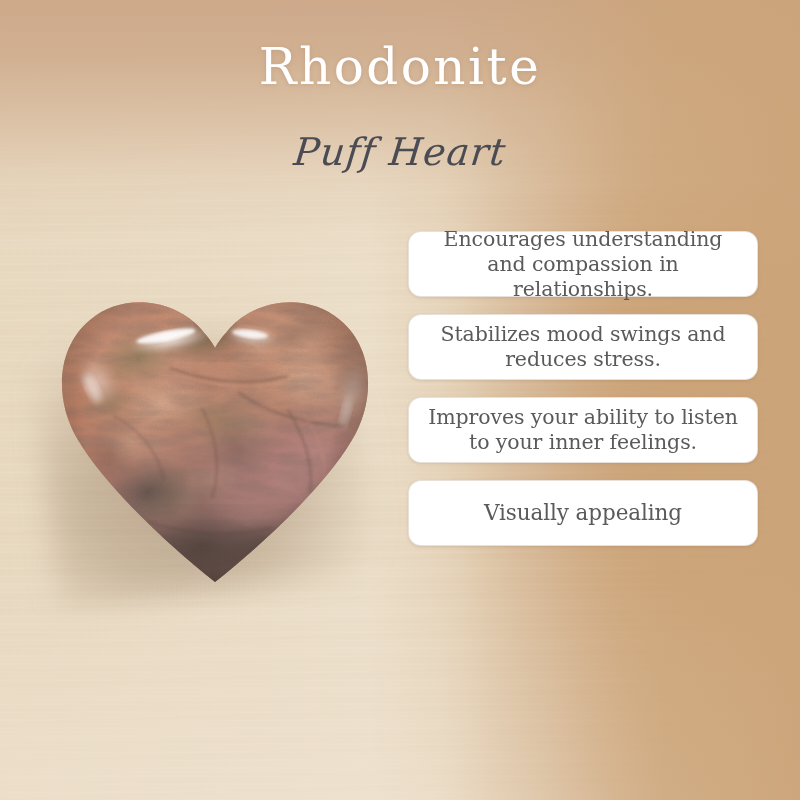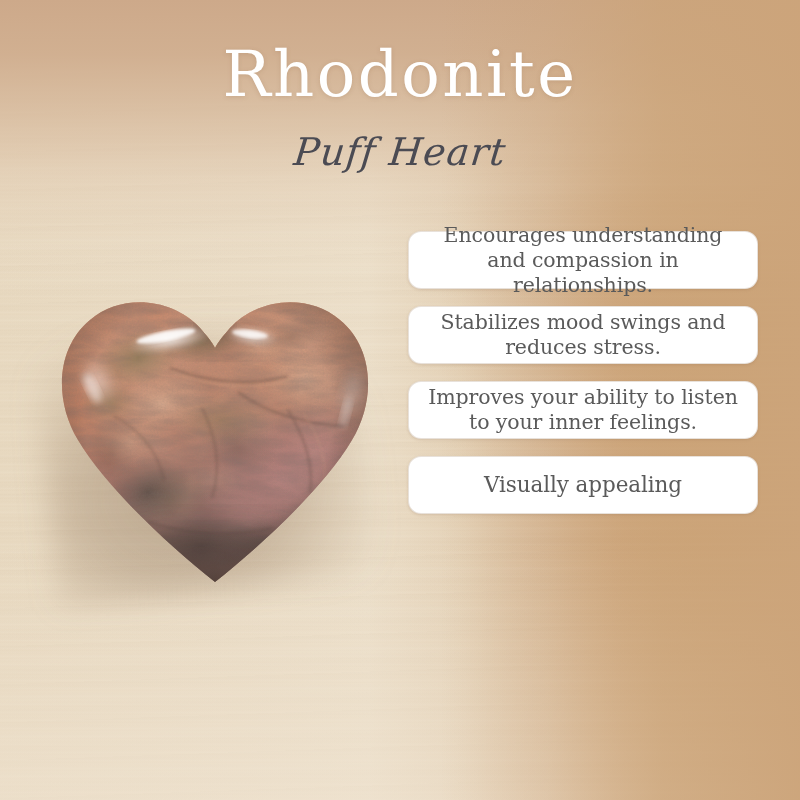--- a/index.html
+++ b/index.html
@@ -76,21 +76,21 @@
       rgba(120,88,58,0.07) 26px,
       rgba(255,255,255,0.00) 38px);
   }
 
   
   .title {
     position:absolute; left:0; right:0; top:42px;
     text-align:center;
     font-family:"DejaVu Serif", serif;
     font-weight:300;
-    font-size:64px;
+    font-size:50px;
     letter-spacing:2.5px;
     color:#ffffff;
     line-height:1;
     text-shadow:0 1px 4px rgba(150,110,80,0.25);
   }
   .subtitle {
     position:absolute; left:0; right:0; top:130px;
     text-align:center;
     font-family:"DejaVu Serif", serif;
     font-style:italic;
@@ -103,21 +103,21 @@
   }
 
   
   .cards {
     position:absolute;
     left:408px; top:231px;
     width:350px;
   }
   .card {
     position:relative;
-    height:58px;
+    height:66px;
     margin-bottom:17px;
     background:#ffffff;
     border-radius:13px;
     border:1px solid rgba(190,170,150,0.35);
     box-shadow:0 1px 3px rgba(125,90,60,0.18),
                0 0 0 0.5px rgba(255,255,255,0.6) inset;
     display:flex;
     align-items:center;
     justify-content:center;
     padding:4px 14px;

